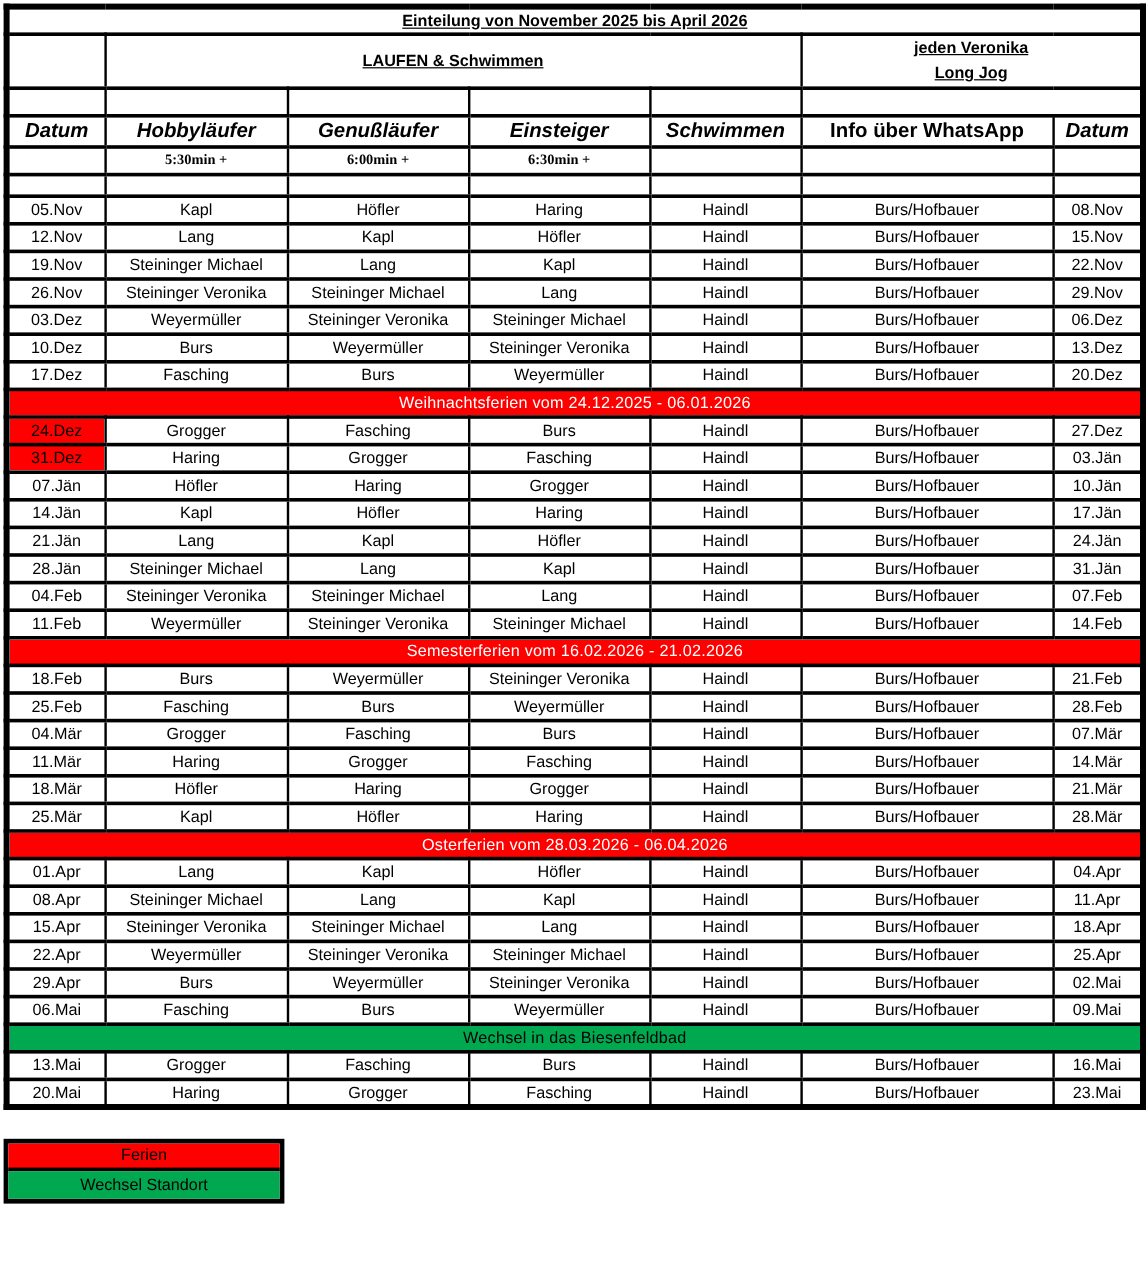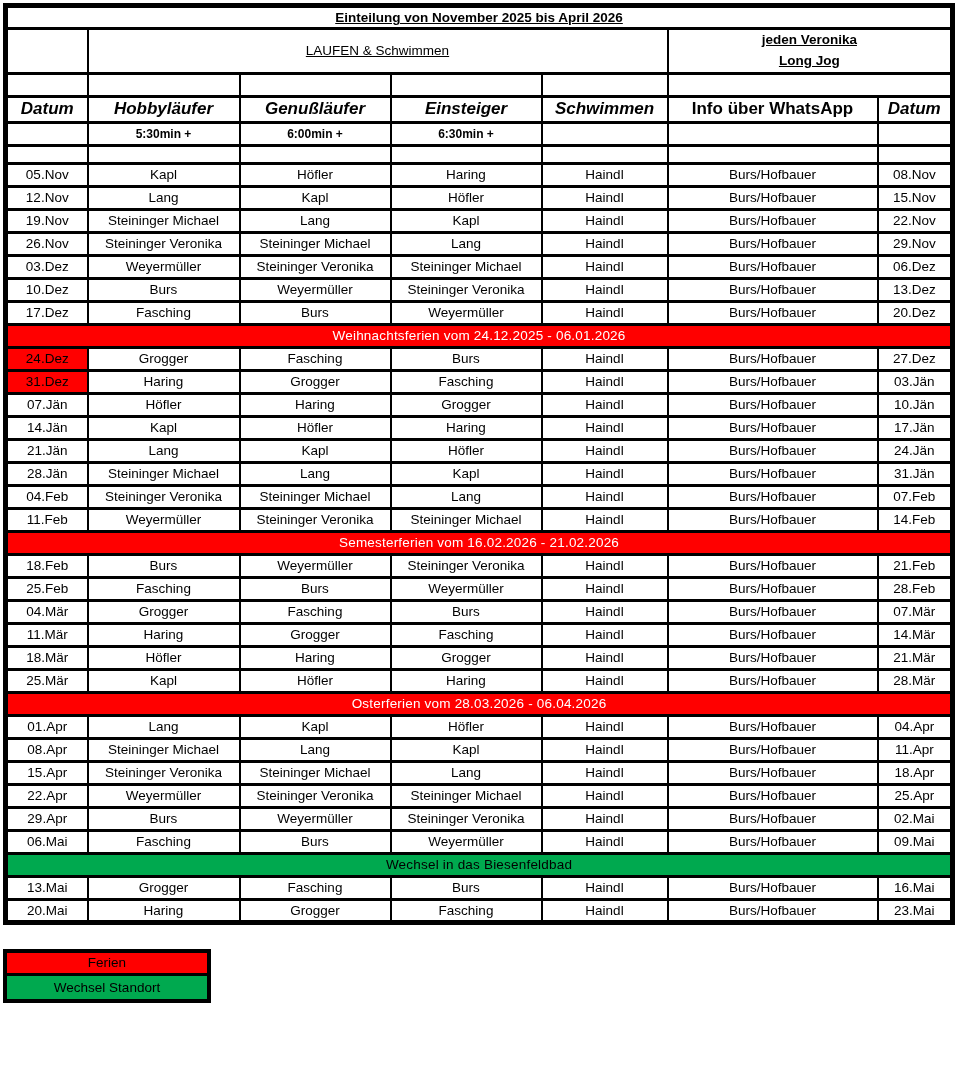--- a/index.html
+++ b/index.html
@@ -32,21 +32,21 @@
   td.thick-r { border-right-width: 5px; }
   td.title-cell {
     height: 33px;
     font-size: 20px;
     font-weight: bold;
   }
   td.title-cell span { text-decoration: underline; }
   td.group-cell {
     height: 84px;
     vertical-align: bottom;
-    font-weight: normal;
+    font-weight: bold;
     font-size: 17px;
     padding-bottom: 2px;
   }
   td.group-cell span { text-decoration: underline; }
   td.samstag-cell {
     vertical-align: bottom;
     padding-bottom: 7px;
     font-weight: bold;
     font-size: 17px;
     line-height: 1.55;
@@ -57,31 +57,32 @@
     height: 26px;
     font-weight: bold;
     font-style: italic;
     font-size: 17px;
   }
   tr.colhead-row td.upright { font-style: normal; }
   tr.pace-row td {
     height: 23px;
     font-weight: bold;
     font-size: 12px;
+    font-family: Liberation Serif, serif;
   }
   tr.gap-row td { height: 18px; }
   td.banner {
     font-size: 13.5px;
     letter-spacing: 0.2px;
   }
   td.banner.ferien { background: var(--ferien-red, #FF0000); color: #ffffff; }
   td.banner.wechsel { background: var(--wechsel-green, #00A94F); color: #000000; }
   td.red-date { background: var(--ferien-red, #FF0000); }
   .legend {
-    width: 208px;
+    width: 234px;
     margin: 24px 0 0 3px;
     border: 4px solid #000;
   }
   .legend-row {
     height: 23px;
     display: flex;
     align-items: center;
     justify-content: center;
     font-size: 13.5px;
     color: #000;

